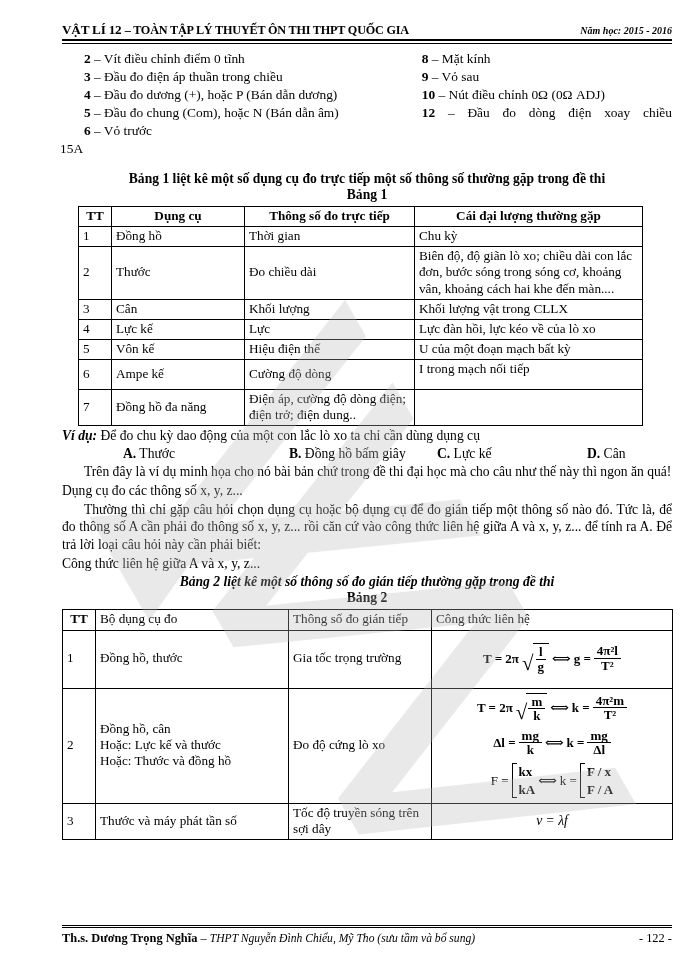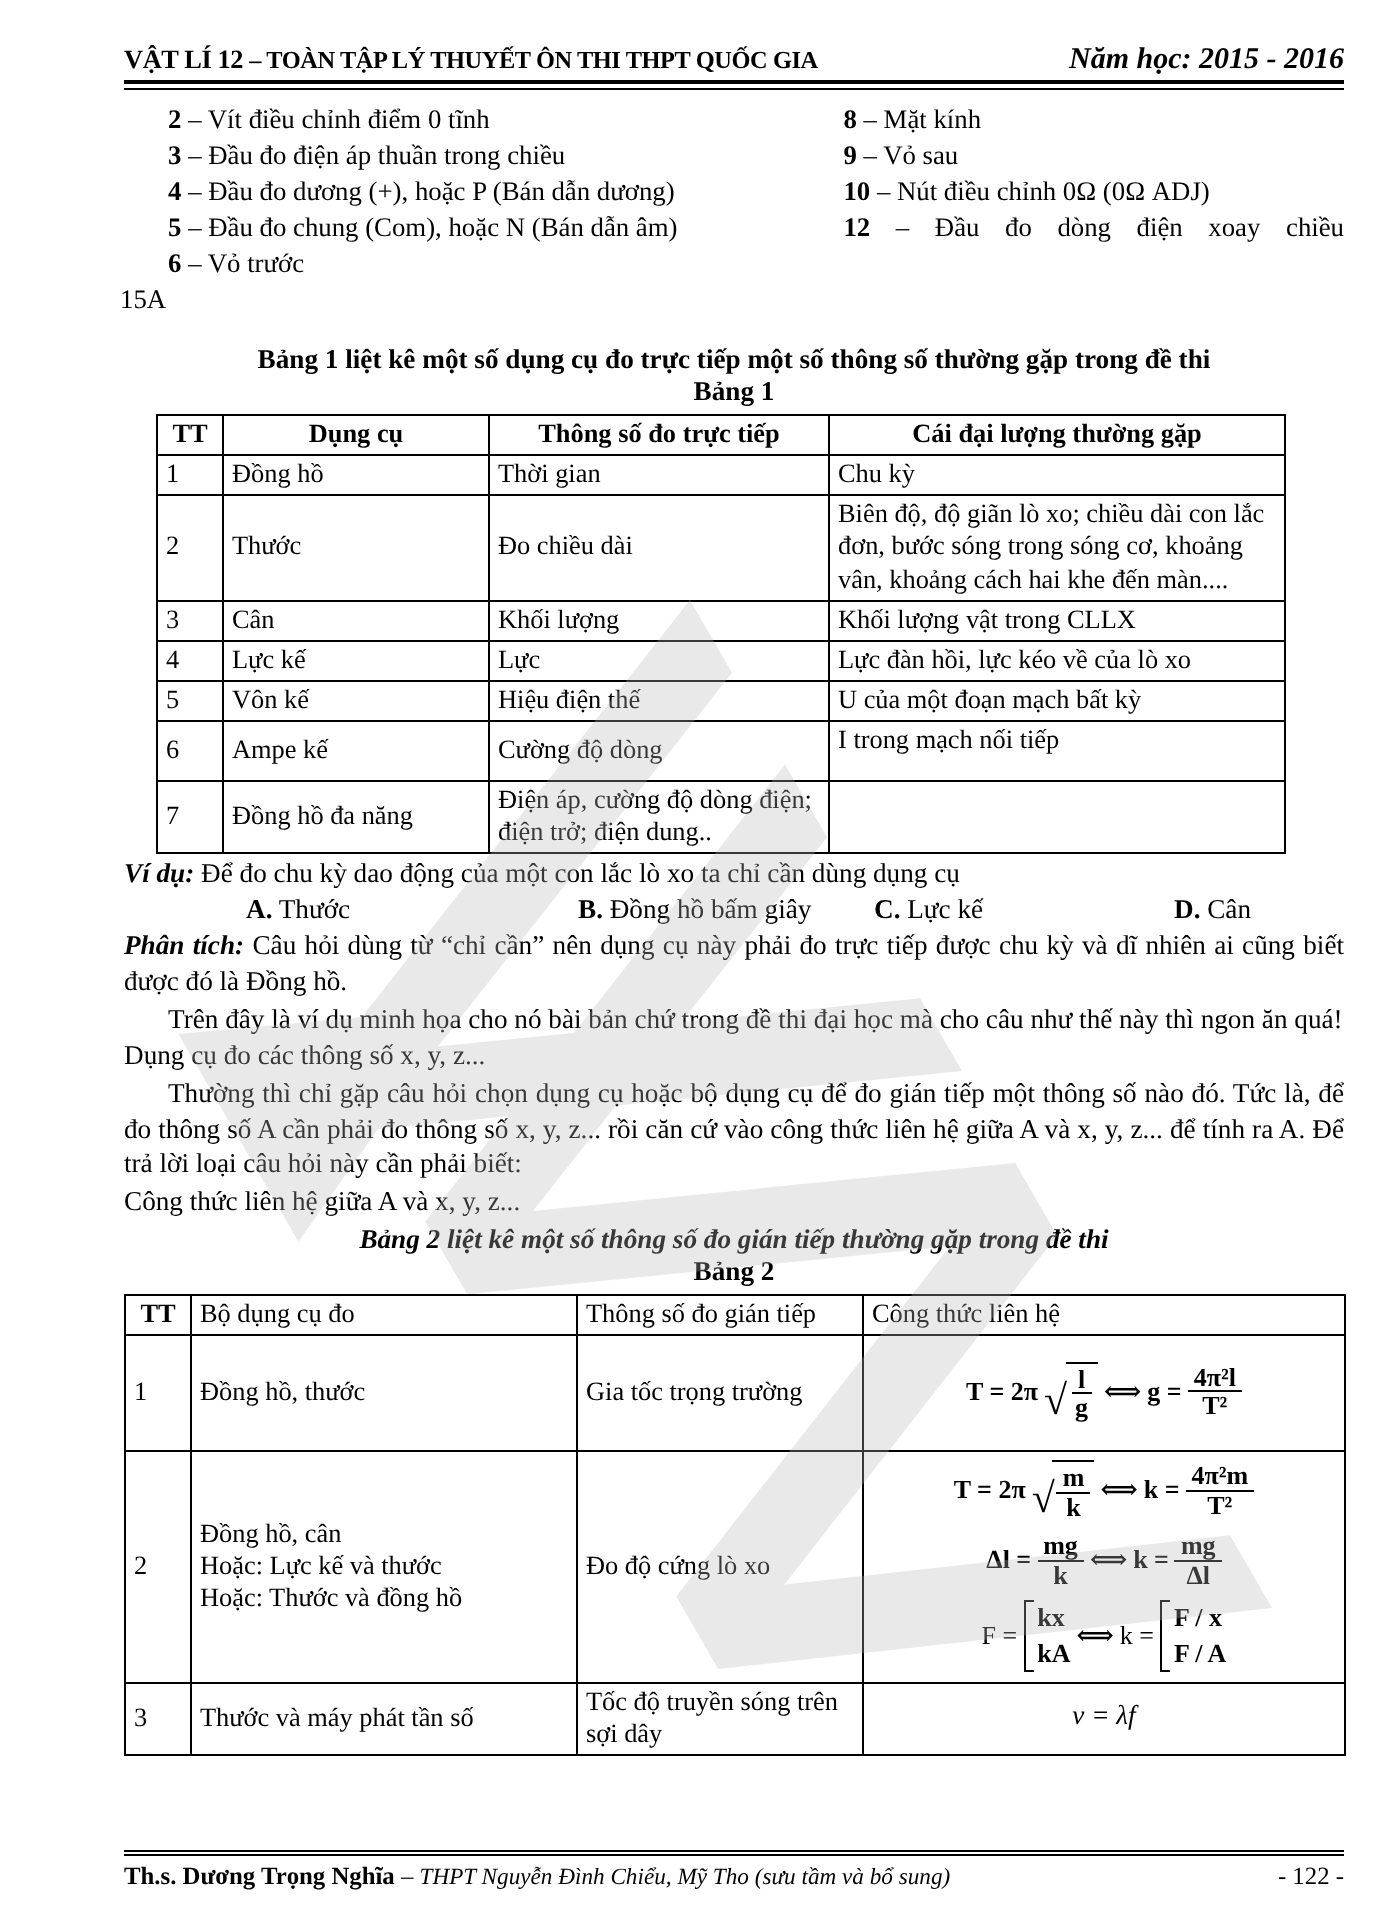--- a/index.html
+++ b/index.html
@@ -47,21 +47,21 @@
     font-weight: bold;
     letter-spacing: -0.2px;
     white-space: nowrap;
   }
   .runhead-left .rh-small {
     font-size: 12.2px;
   }
   .runhead-right {
     font-style: italic;
     font-weight: bold;
-    font-size: 15px;
+    font-size: 10px;
     white-space: nowrap;
     margin-left: 20px;
   }
   .rule-double {
     border-top: 2.4px solid #000;
     border-bottom: 1px solid #000;
     height: 1.6px;
     margin: 0 0 6px 0;
   }
 
@@ -376,23 +376,20 @@
     <span class="bi">Ví dụ:</span><span> Để đo chu kỳ dao động của một con lắc lò xo ta chỉ cần dùng dụng cụ</span>
   </div>
 
   <div class="choices">
     <span class="ch ch-a"><span class="lab">A.</span><span> Thước</span></span>
     <span class="ch ch-b"><span class="lab">B.</span><span> Đồng hồ bấm giây</span></span>
     <span class="ch ch-c"><span class="lab">C.</span><span> Lực kế</span></span>
     <span class="ch ch-d"><span class="lab">D.</span><span> Cân</span></span>
   </div>
 
-  <div class="para">
-    <span class="bi">Phân tích:</span><span> Câu hỏi dùng từ “chỉ cần” nên dụng cụ này phải đo trực tiếp được chu kỳ và dĩ nhiên ai cũng biết được đó là Đồng hồ.</span>
-  </div>
 
   <div class="para indent">Trên đây là ví dụ minh họa cho nó bài bản chứ trong đề thi đại học mà cho câu như thế này thì ngon ăn quá!</div>
   <div class="para">Dụng cụ đo các thông số x, y, z...</div>
   <div class="para indent">Thường thì chỉ gặp câu hỏi chọn dụng cụ hoặc bộ dụng cụ để đo gián tiếp một thông số nào đó. Tức là, để đo thông số A cần phải đo thông số x, y, z... rồi căn cứ vào công thức liên hệ giữa A và x, y, z... để tính ra A. Để trả lời loại câu hỏi này cần phải biết:</div>
   <div class="para">Công thức liên hệ giữa A và x, y, z...</div>
 
   <div class="tbl-caption italic" style="margin-top:2px">Bảng 2 liệt kê một số thông số đo gián tiếp thường gặp trong đề thi</div>
   <div class="tbl-subcaption">Bảng 2</div>
 
   <table class="doc" id="table2">

